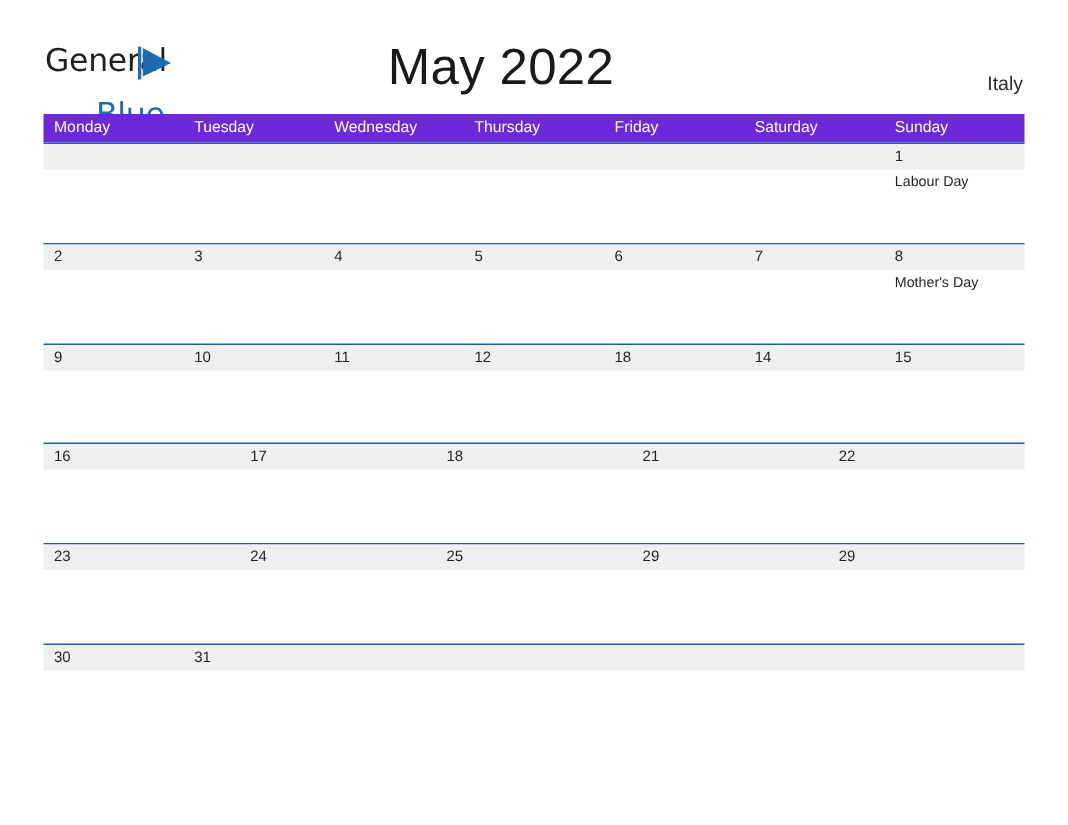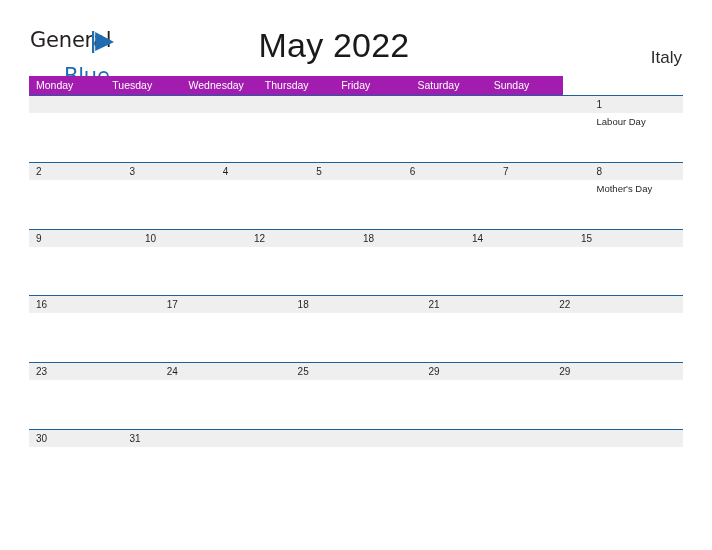--- a/index.html
+++ b/index.html
@@ -78,38 +78,38 @@
     font-weight: 300;
     font-size: 34px;
     color: #1a1a1a;
     letter-spacing: 0.2px;
   }
 
   .country {
     position: absolute;
     right: 30px;
     top: 48px;
-    font-size: 17px;
+    font-size: 13px;
     color: #2b2b2b;
     font-family: "Liberation Sans", sans-serif;
   }
 
   
   .calendar {
     position: absolute;
     left: 29px;
     top: 76px;
     width: 654px;
   }
 
   .weekday-row {
     display: flex;
-    width: 534px;
+    width: 654px;
     height: 19px;
-    background: #a21caf;
+    background: #6d28d9;
   }
   .weekday {
     flex: 1 1 0;
     box-sizing: border-box;
     padding-left: 7px;
     color: #ffffff;
     font-size: 10.5px;
     line-height: 19px;
     font-family: "Liberation Sans", sans-serif;
     white-space: nowrap;
@@ -270,20 +270,24 @@
       <div class="cells">
         <div class="cell">
           <div class="daynum">9</div>
           <div class="event"></div>
         </div>
         <div class="cell">
           <div class="daynum">10</div>
           <div class="event"></div>
         </div>
         <div class="cell">
+          <div class="daynum">11</div>
+          <div class="event"></div>
+        </div>
+        <div class="cell">
           <div class="daynum">12</div>
           <div class="event"></div>
         </div>
         <div class="cell">
           <div class="daynum">18</div>
           <div class="event"></div>
         </div>
         <div class="cell">
           <div class="daynum">14</div>
           <div class="event"></div>

